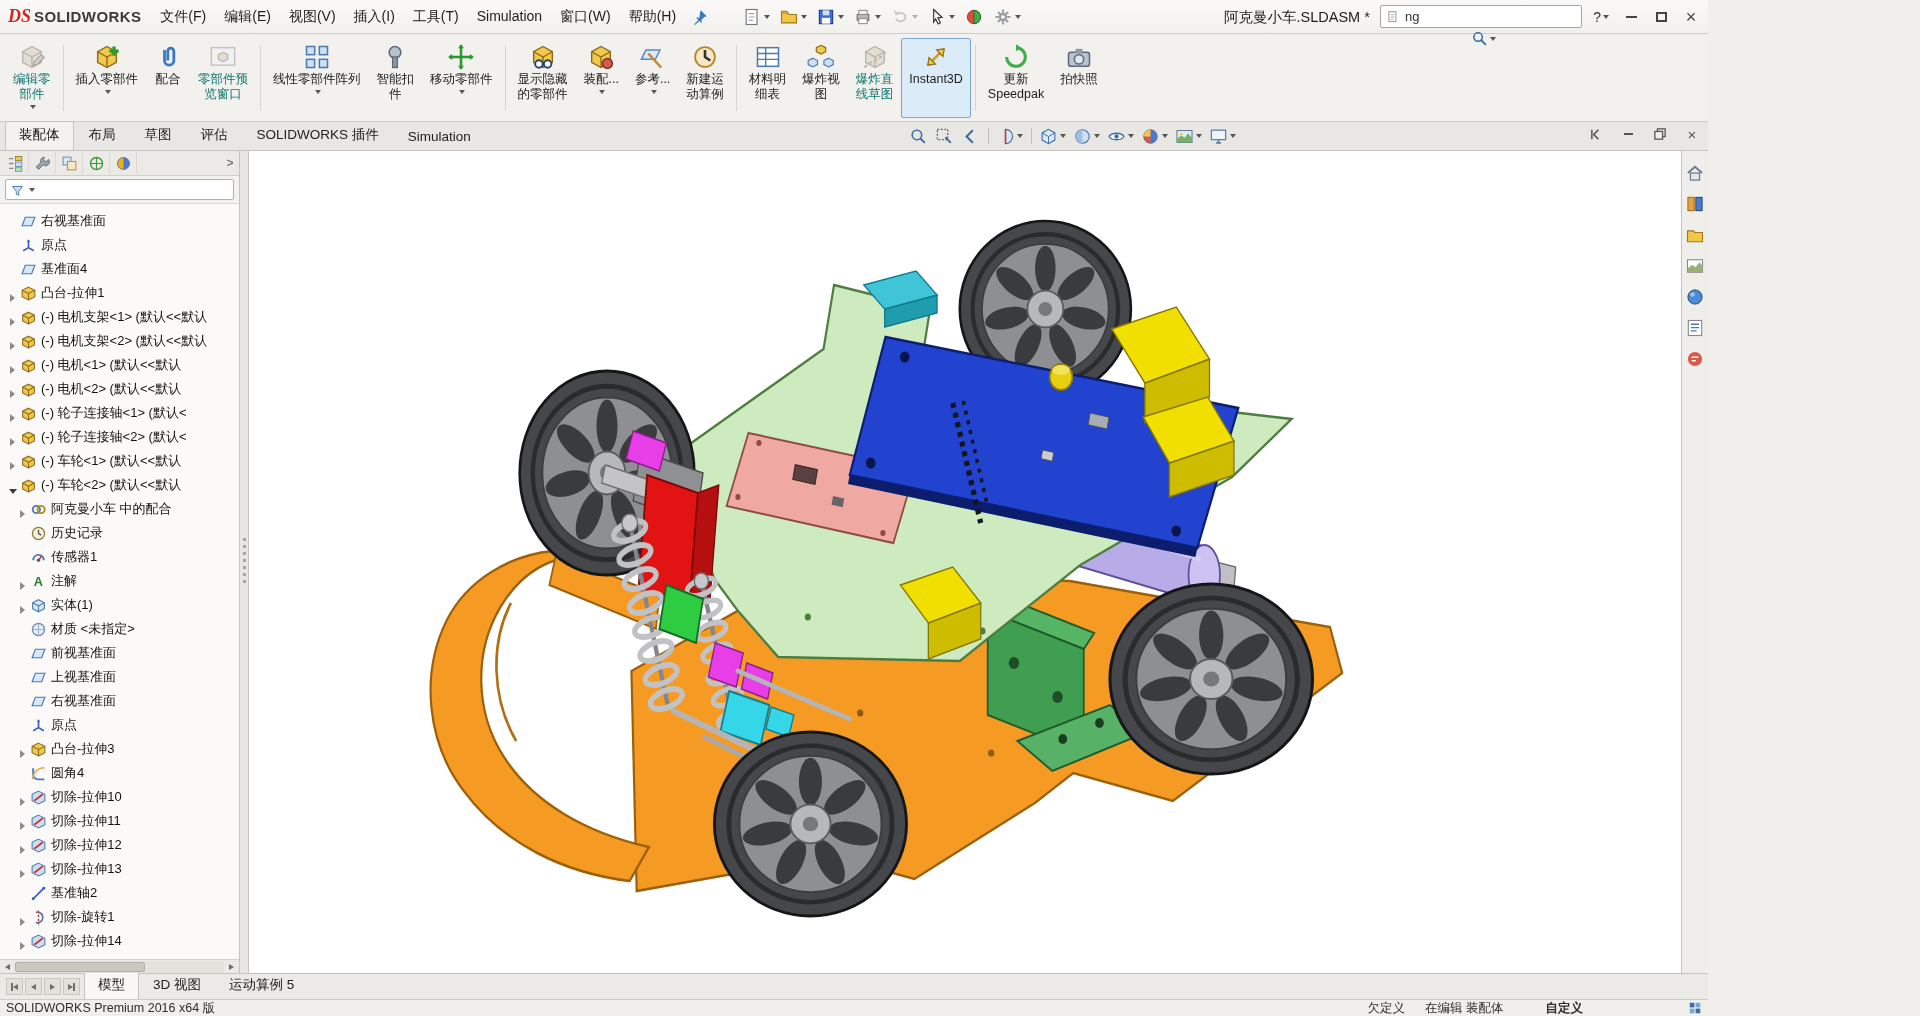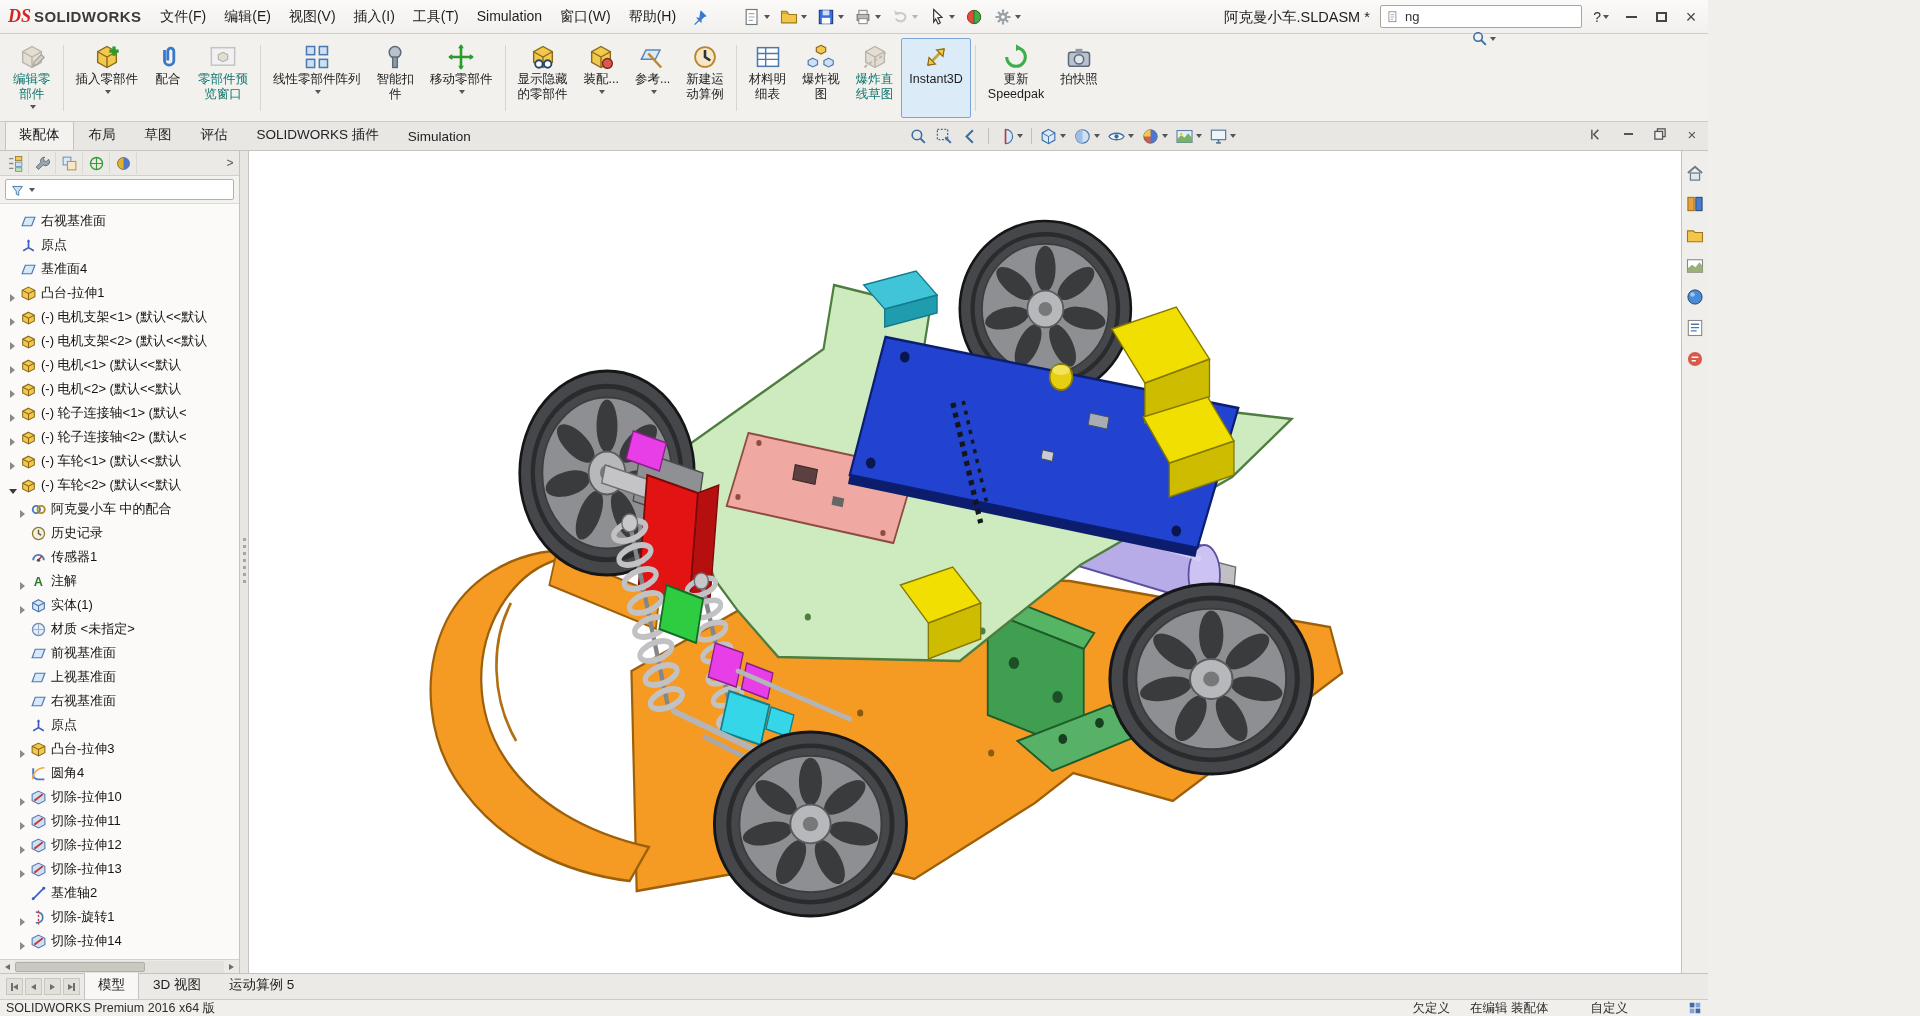--- a/index.html
+++ b/index.html
@@ -92,21 +92,21 @@
   .tp-item { width:20px; height:20px; }
 
   
   .btabs { height:26px; background:#eceae6; border-top:1px solid #c6c3be; display:flex; align-items:flex-end; padding-left:2px; flex:none; }
   .bnav { display:flex; align-items:center; height:100%; padding:0 4px; gap:2px; }
   .nb { width:17px; height:17px; background:#e2e0db; border:1px solid #c9c6c0; display:flex; align-items:center; justify-content:center; }
   .btab { font-size:13.5px; padding:3px 13px 5px; border:1px solid transparent; border-bottom:none; color:#222; }
   .btab.active { background:#f8f7f5; border-color:#c6c3be; }
   .statusbar { height:17px; background:#f1efec; border-top:1px solid #cfccc7; display:flex; align-items:center; font-size:12.5px; color:#2e2e2e; padding:0 6px; flex:none; }
   .sb-right { margin-left:auto; display:flex; align-items:center; }
-  .sb-i0 { margin-right:20px; } .sb-i1 { margin-right:42px; } .sb-i2 { margin-right:60px; }
+  .sb-i0 { margin-right:20px; } .sb-i1 { margin-right:42px; } .sb-i2 { margin-right:105px;font-weight:bold; }
   .sb-icon { width:14px; height:14px; }
 </style>
 </head>
 <body>
 
 <div class="app">
 
   <div class="titlebar">
     <div class="logo">
       <span class="ds">DS</span>

